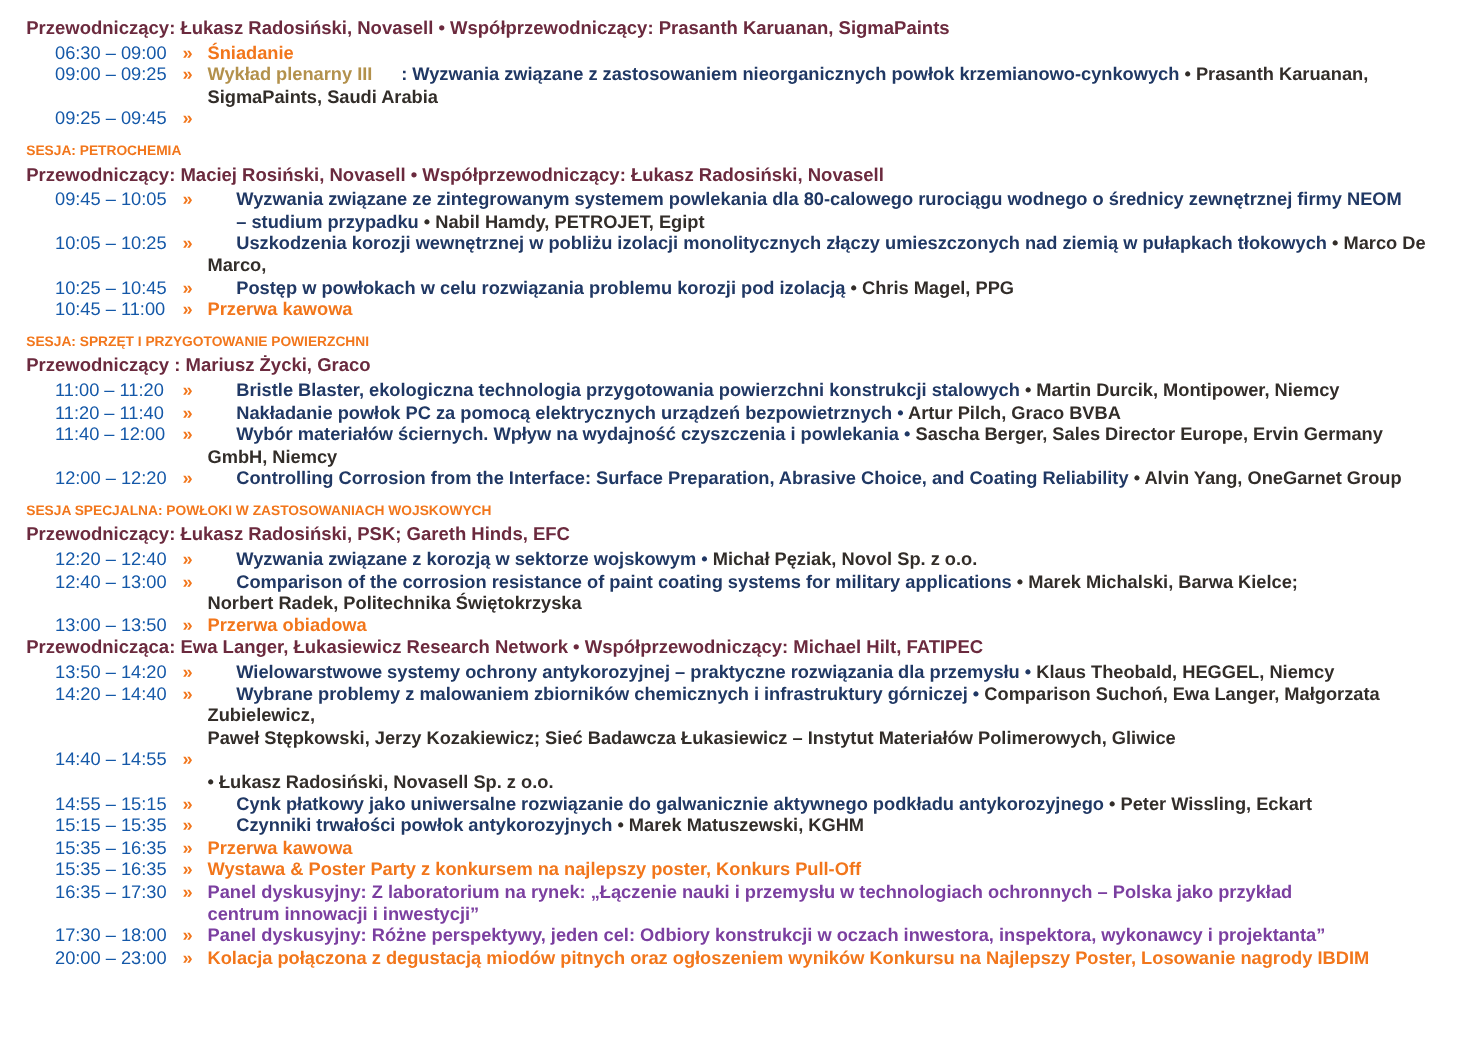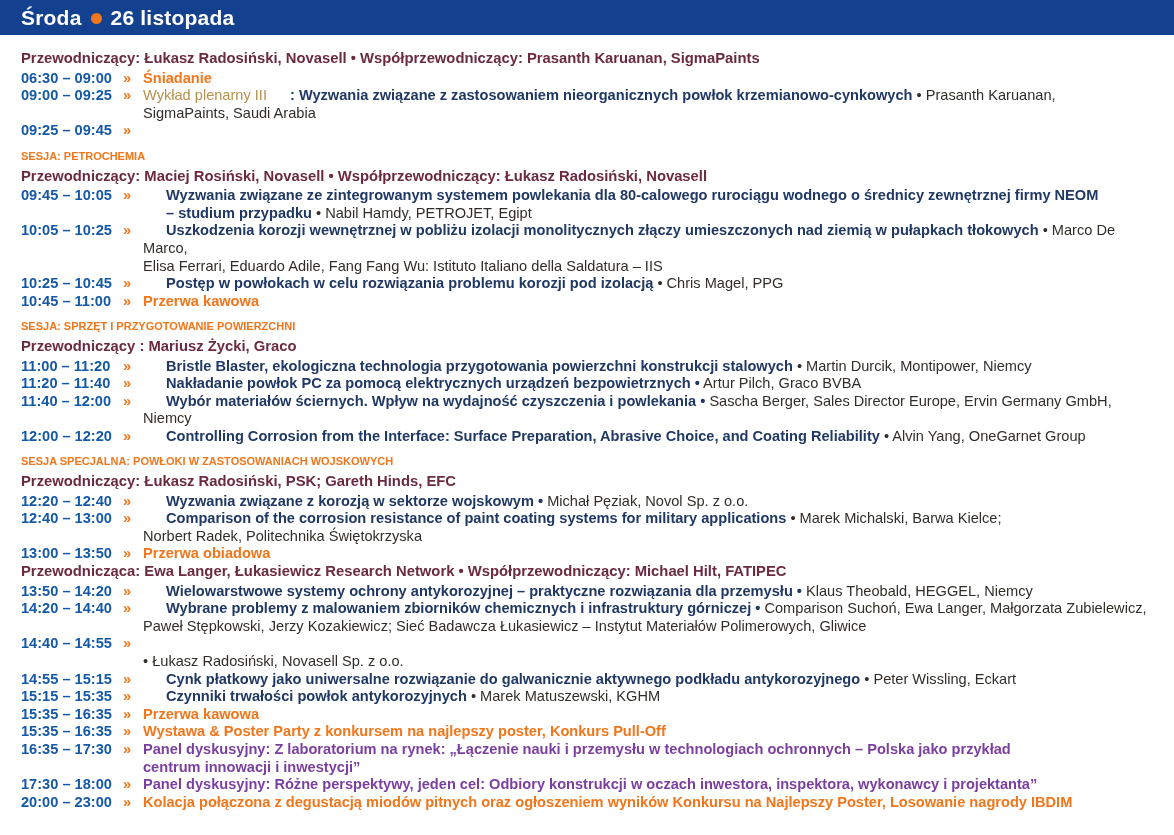--- a/index.html
+++ b/index.html
@@ -28,39 +28,34 @@
     color:var(--c-orange,#f2761b);
     font-weight:bold; font-size:11px; line-height:17.6px;
     margin:8px 0 2px 0;
   }
   .chairs {
     color:var(--c-maroon,#6b2a3e);
     font-weight:bold; font-size:14.8px; line-height:17.6px;
     margin:0 0 2px 0;
   }
   .row { display:flex; align-items:flex-start; font-size:14.6px; line-height:17.6px; }
-  .time { flex:0 0 102px; color:var(--c-blue,#1458a8); font-weight:bold; white-space:nowrap; }
+  .time { flex:0 0 102px; color:var(--c-blue,#1458a8); font-weight:normal; white-space:nowrap;margin-left:23px; }
   .chev { flex:0 0 20px; color:var(--c-orange,#f2761b); font-weight:bold; }
   .parts { flex:1 1 auto; min-width:0; }
   .navy   { color:var(--c-navy,#203864); font-weight:bold;margin-left:23px; }
-  .plain  { color:var(--c-text,#322d29); font-weight:normal; }
+  .plain  { color:var(--c-text,#322d29); font-weight:bold; }
   .orange { color:var(--c-orange,#f2761b); font-weight:bold;text-align:right; }
-  .gold   { color:var(--c-gold,#b3914c); font-weight:normal; }
+  .gold   { color:var(--c-gold,#b3914c); font-weight:bold; }
   .purple { color:var(--c-purple,#7b3fa0); font-weight:bold; }
   .first-block { margin-top:2px; }
 </style>
 </head>
 <body>
 
 <div class="page">
-  <header class="daybar">
-    <span>Środa</span>
-    <span class="dot"></span>
-    <span>26 listopada</span>
-  </header>
   <main class="content" id="schedule">
       <section class="first-block">
         <div class="chairs">Przewodniczący: Łukasz Radosiński, Novasell  •  Współprzewodniczący: Prasanth Karuanan, SigmaPaints</div>
         <div class="row">
           <span class="time">06:30 – 09:00</span>
           <span class="chev">»</span>
           <span class="parts"><span class="orange">Śniadanie</span></span>
         </div>
         <div class="row">
           <span class="time">09:00 – 09:25</span>
@@ -76,21 +71,21 @@
         <div class="section-title">SESJA: PETROCHEMIA</div>
         <div class="chairs">Przewodniczący: Maciej Rosiński, Novasell  •  Współprzewodniczący: Łukasz Radosiński, Novasell</div>
         <div class="row">
           <span class="time">09:45 – 10:05</span>
           <span class="chev">»</span>
           <span class="parts"><span class="navy">Wyzwania związane ze zintegrowanym systemem powlekania dla 80-calowego rurociągu wodnego o średnicy zewnętrznej firmy NEOM</span><br><span class="navy">– studium przypadku</span><span class="plain">  •  Nabil Hamdy, PETROJET, Egipt</span></span>
         </div>
         <div class="row">
           <span class="time">10:05 – 10:25</span>
           <span class="chev">»</span>
-          <span class="parts"><span class="navy">Uszkodzenia korozji wewnętrznej w pobliżu izolacji monolitycznych złączy umieszczonych nad ziemią w pułapkach tłokowych</span><span class="plain">  •  Marco De Marco,</span><br><span class="plain">Elisa Ferrari, Eduardo Adile, Fang Fang Wu: Istituto Italiano della Saldatura – IIS</span></span>
+          <span class="parts"><span class="navy">Uszkodzenia korozji wewnętrznej w pobliżu izolacji monolitycznych złączy umieszczonych nad ziemią w pułapkach tłokowych</span><span class="plain">  •  Marco De Marco,</span><br></span>
         </div>
         <div class="row">
           <span class="time">10:25 – 10:45</span>
           <span class="chev">»</span>
           <span class="parts"><span class="navy">Postęp w powłokach w celu rozwiązania problemu korozji pod izolacją</span><span class="plain">  •  Chris Magel, PPG</span></span>
         </div>
         <div class="row">
           <span class="time">10:45 – 11:00</span>
           <span class="chev">»</span>
           <span class="parts"><span class="orange">Przerwa kawowa</span></span>

